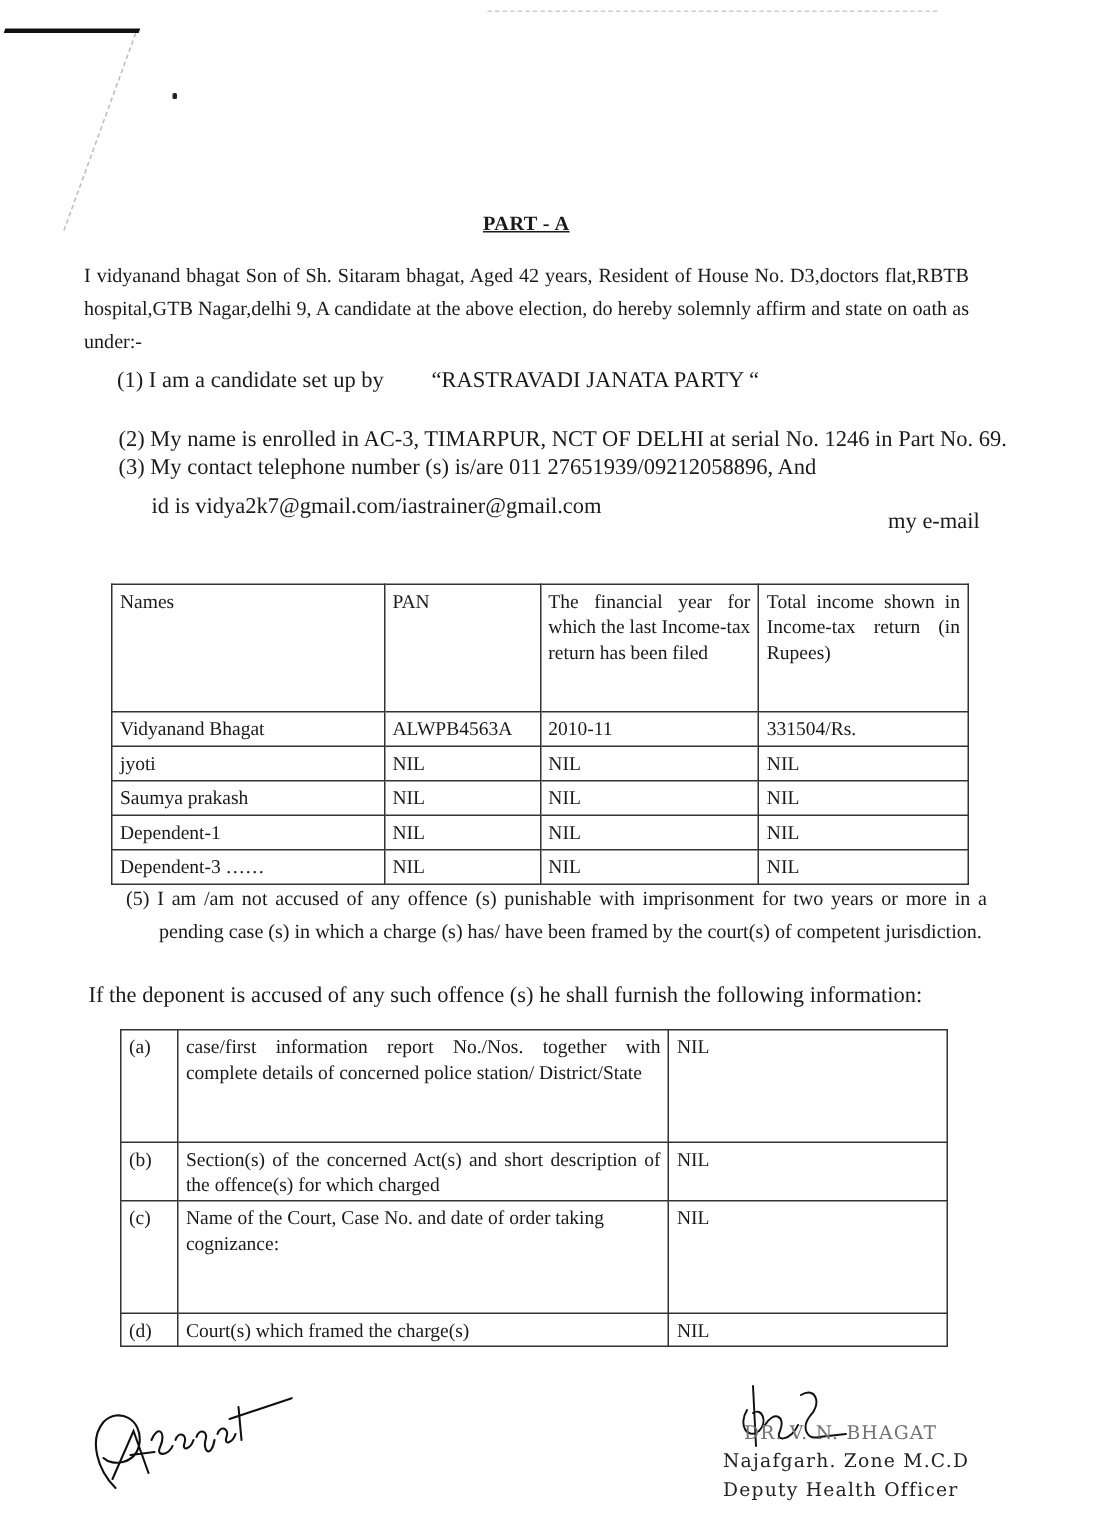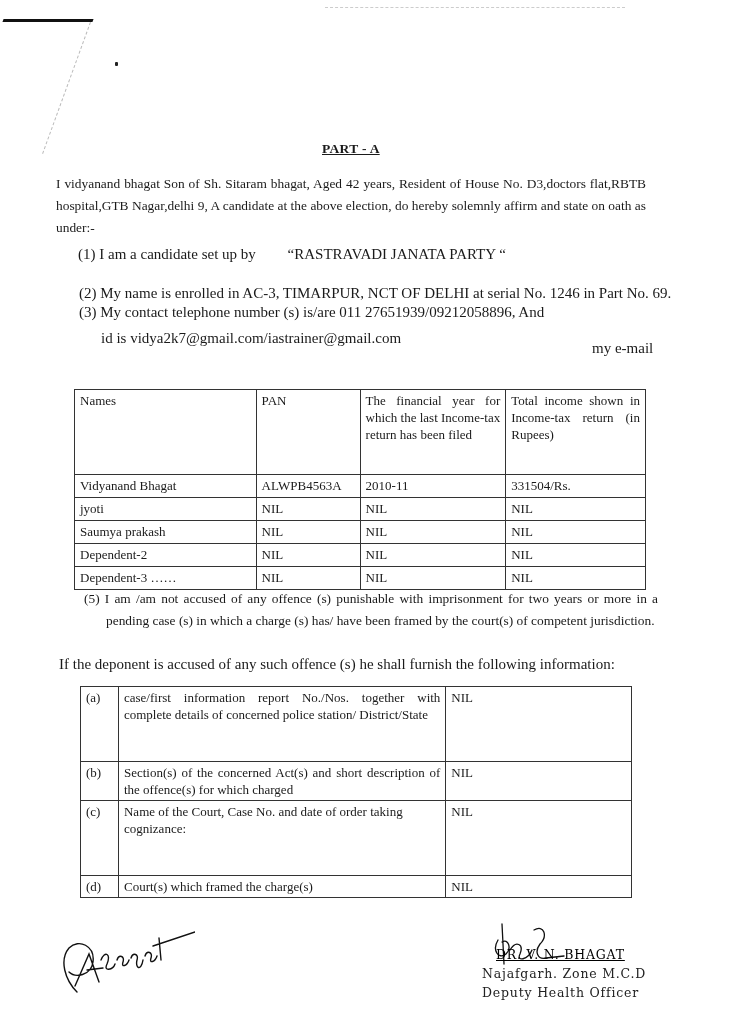--- a/index.html
+++ b/index.html
@@ -83,21 +83,21 @@
       <td>NIL</td>
       <td>NIL</td>
     </tr>
     <tr class="row">
       <td>Saumya prakash</td>
       <td>NIL</td>
       <td>NIL</td>
       <td>NIL</td>
     </tr>
     <tr class="row">
-      <td>Dependent-2</td>
+      <td>Dependent-1</td>
       <td>NIL</td>
       <td>NIL</td>
       <td>NIL</td>
     </tr>
     <tr class="row">
       <td>Dependent-3 ……</td>
       <td>NIL</td>
       <td>NIL</td>
       <td>NIL</td>
     </tr>
@@ -142,17 +142,17 @@
 
   <svg class="sig-left" viewBox="0 0 140 80">
     <path d="M22,72 C10,60 4,40 14,28 C24,18 40,26 38,42 C36,56 20,58 14,52 M20,66 L34,34 L44,62 M32,50 L48,48 M46,40 C50,30 56,34 52,44 C48,52 58,50 60,44 M62,40 C64,34 70,36 68,42 C66,48 72,46 74,40 M76,38 C78,32 84,34 82,40 C80,48 86,52 88,40 M90,36 C92,30 98,32 96,38 C94,44 100,42 102,36 M104,18 L106,40 M98,26 L140,12" fill="none" stroke="#111" stroke-width="1.4" stroke-linecap="round"></path>
   </svg>
 
   <svg class="sig-right" viewBox="0 0 80 50">
     <path d="M14,4 L16,44 M10,20 C4,30 10,40 18,34 C24,28 20,18 14,22 M22,30 C28,20 36,24 32,34 C28,42 40,40 44,30 M46,10 C56,4 60,16 52,24 C46,32 50,40 58,38 L76,36" fill="none" stroke="#111" stroke-width="1.3" stroke-linecap="round"></path>
   </svg>
 
   <div class="stamp">
-    <div style="padding-left:14px; color:#000000;text-decoration:underline;">DR. V. N. BHAGAT</div>
+    <div style="padding-left:14px; color:#737373;">DR. V. N. BHAGAT</div>
     <div>Najafgarh. Zone M.C.D</div>
     <div>Deputy Health Officer</div>
   </div>
 </div>
 
 </body></html>

